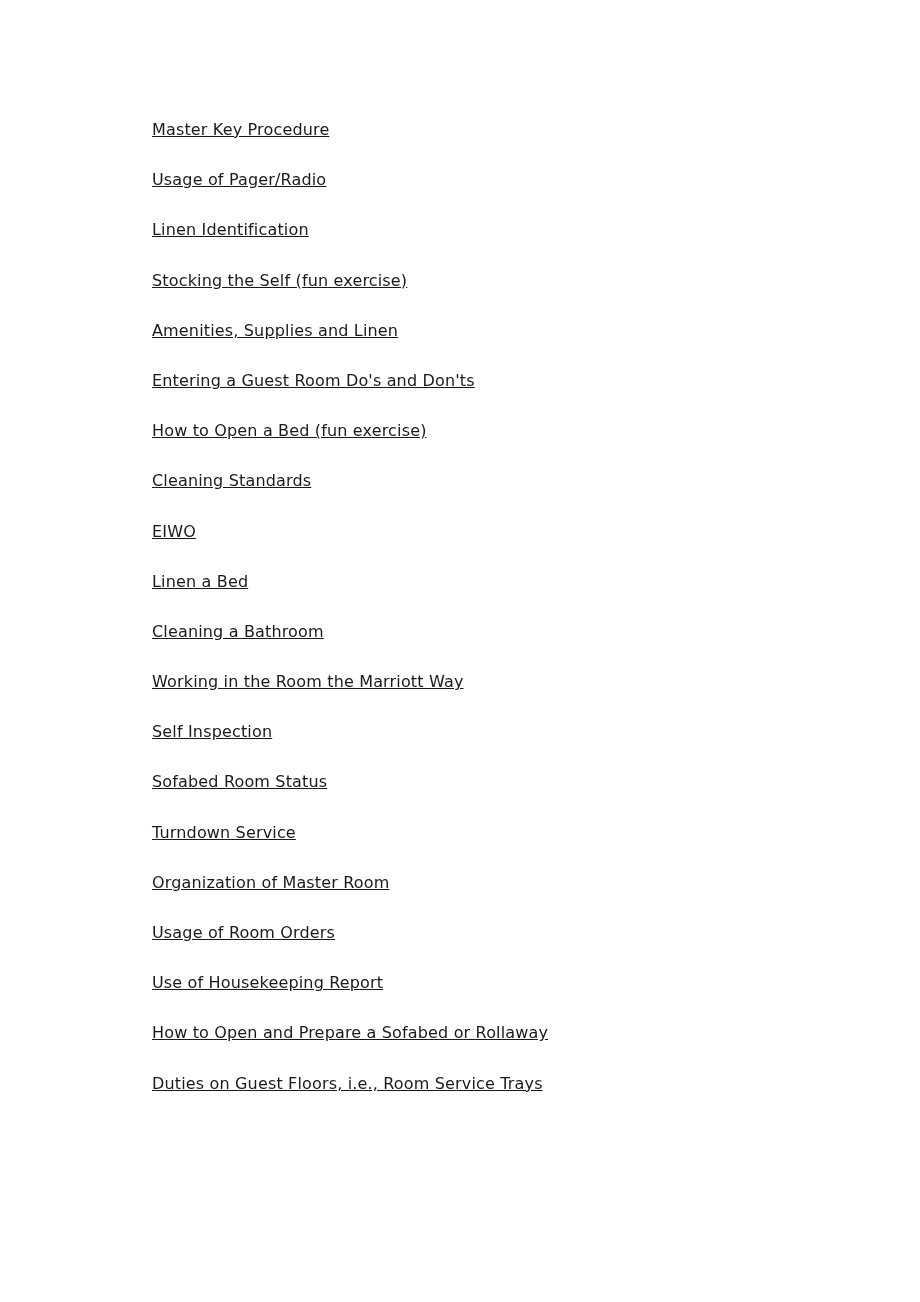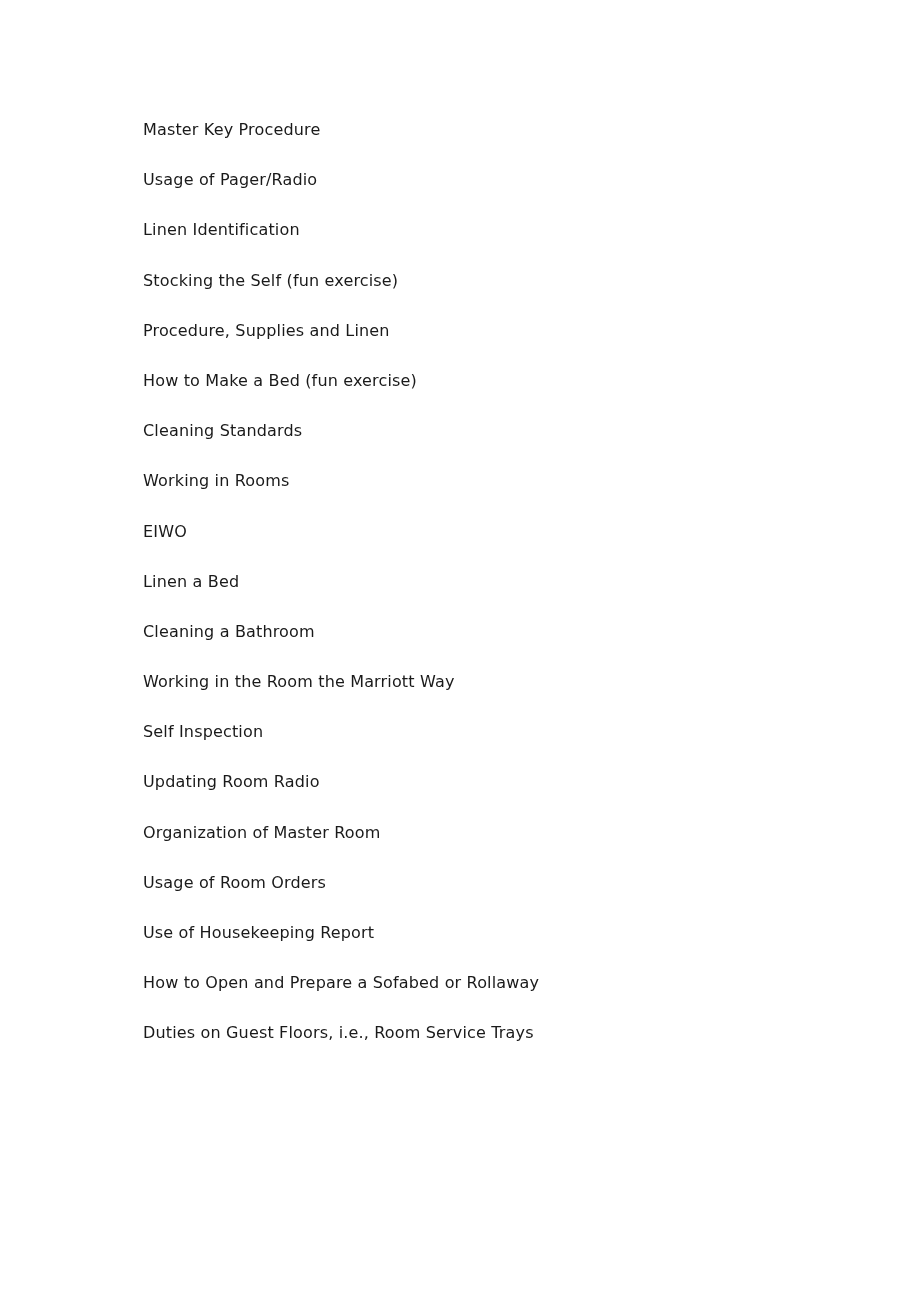--- a/index.html
+++ b/index.html
@@ -18,23 +18,24 @@
   }
   .page {
     position: relative;
     width: 920px;
     height: 1302px;
     background: #ffffff;
     box-sizing: border-box;
   }
   .doc-body {
     position: absolute;
-    left: 143px;
+    left: 152px;
     top: 120px;
     right: 60px;
+    text-decoration: underline;
   }
   .doc-line {
     font-size: 16px;
     line-height: 20px;
     letter-spacing: 0.01em;
     color: #1a1a1a;
     margin: 0 0 30.2px 0;
     white-space: pre;
   }
   .doc-line:last-child {
@@ -44,30 +45,31 @@
 </head>
 <body>
 
 <div class="page">
   <div class="doc-body">
 
     <p class="doc-line">Master Key Procedure</p>
     <p class="doc-line">Usage of Pager/Radio</p>
     <p class="doc-line">Linen Identification</p>
     <p class="doc-line">Stocking the Self (fun exercise)</p>
-    <p class="doc-line">Procedure, Supplies and Linen</p>
-    <p class="doc-line">How to Make a Bed (fun exercise)</p>
+    <p class="doc-line">Amenities, Supplies and Linen</p>
+    <p class="doc-line">Entering a Guest Room Do's and Don'ts</p>
+    <p class="doc-line">How to Open a Bed (fun exercise)</p>
     <p class="doc-line">Cleaning Standards</p>
-    <p class="doc-line">Working in Rooms</p>
     <p class="doc-line">EIWO</p>
     <p class="doc-line">Linen a Bed</p>
     <p class="doc-line">Cleaning a Bathroom</p>
     <p class="doc-line">Working in the Room the Marriott Way</p>
     <p class="doc-line">Self Inspection</p>
-    <p class="doc-line">Updating Room Radio</p>
+    <p class="doc-line">Sofabed Room Status</p>
+    <p class="doc-line">Turndown Service</p>
     <p class="doc-line">Organization of Master Room</p>
     <p class="doc-line">Usage of Room Orders</p>
     <p class="doc-line">Use of Housekeeping Report</p>
     <p class="doc-line">How to Open and Prepare a Sofabed or Rollaway</p>
     <p class="doc-line">Duties on Guest Floors, i.e., Room Service Trays</p>
 
   </div>
 </div>
 
 </body></html>

